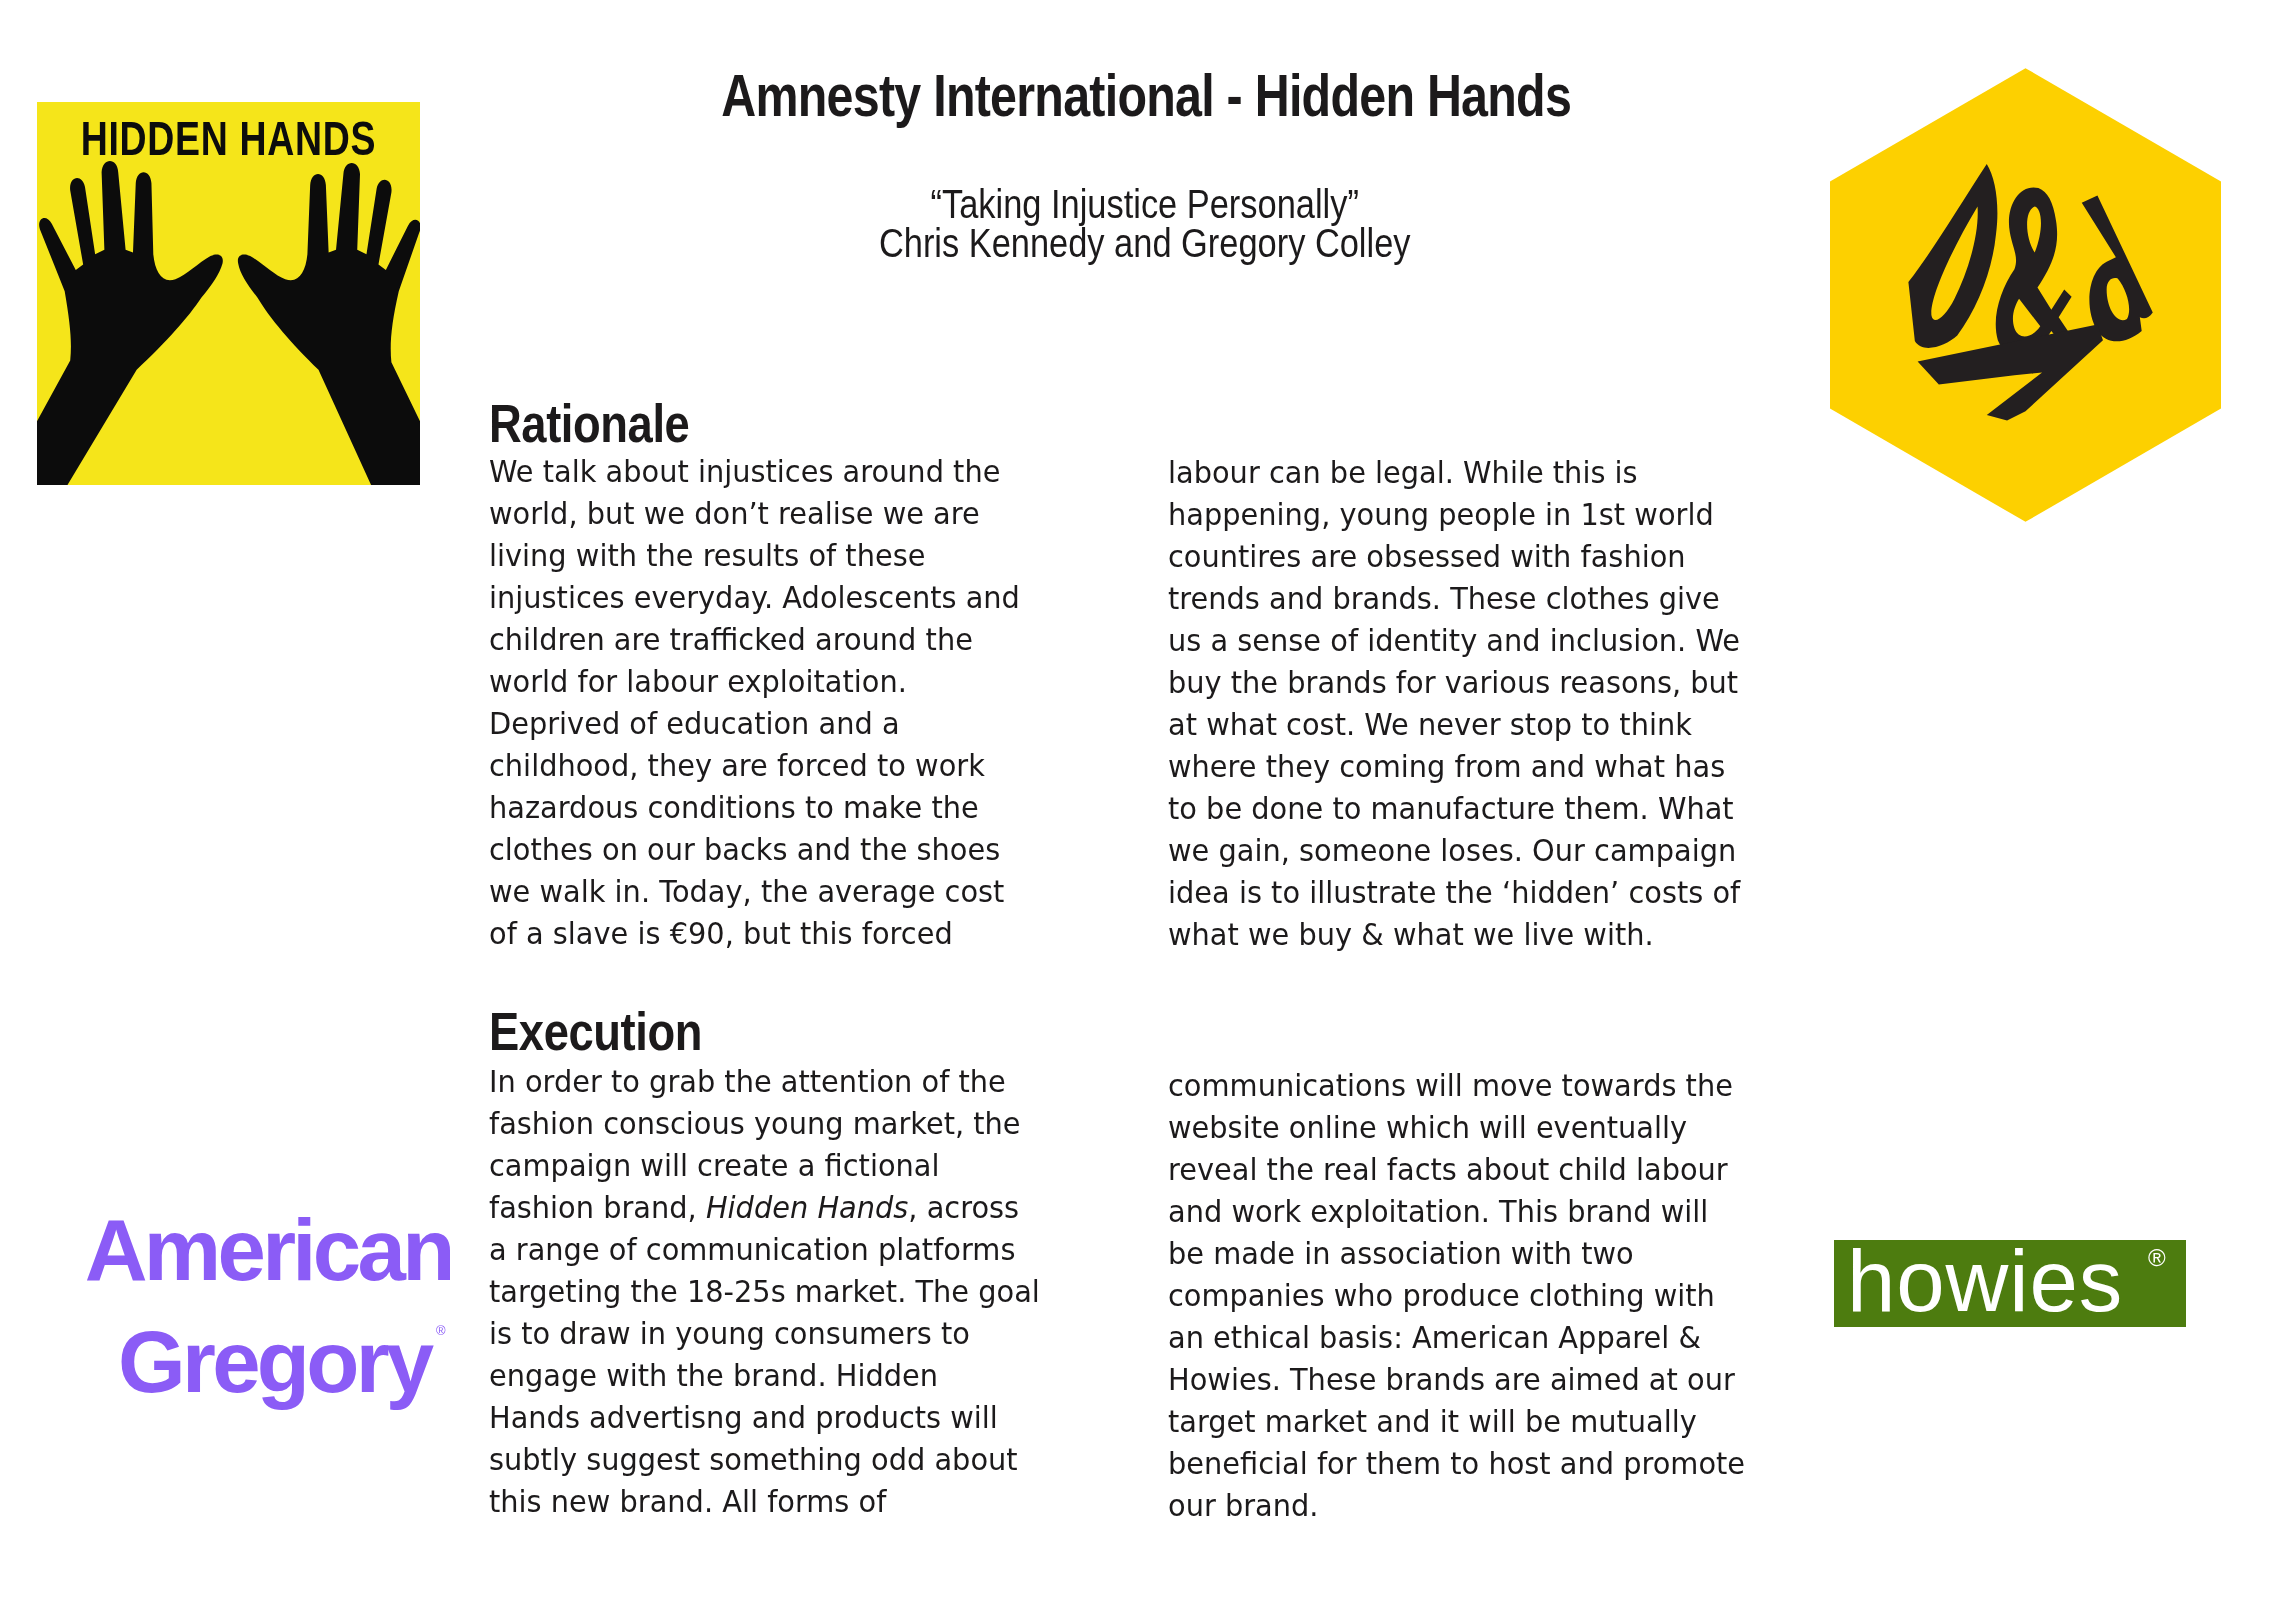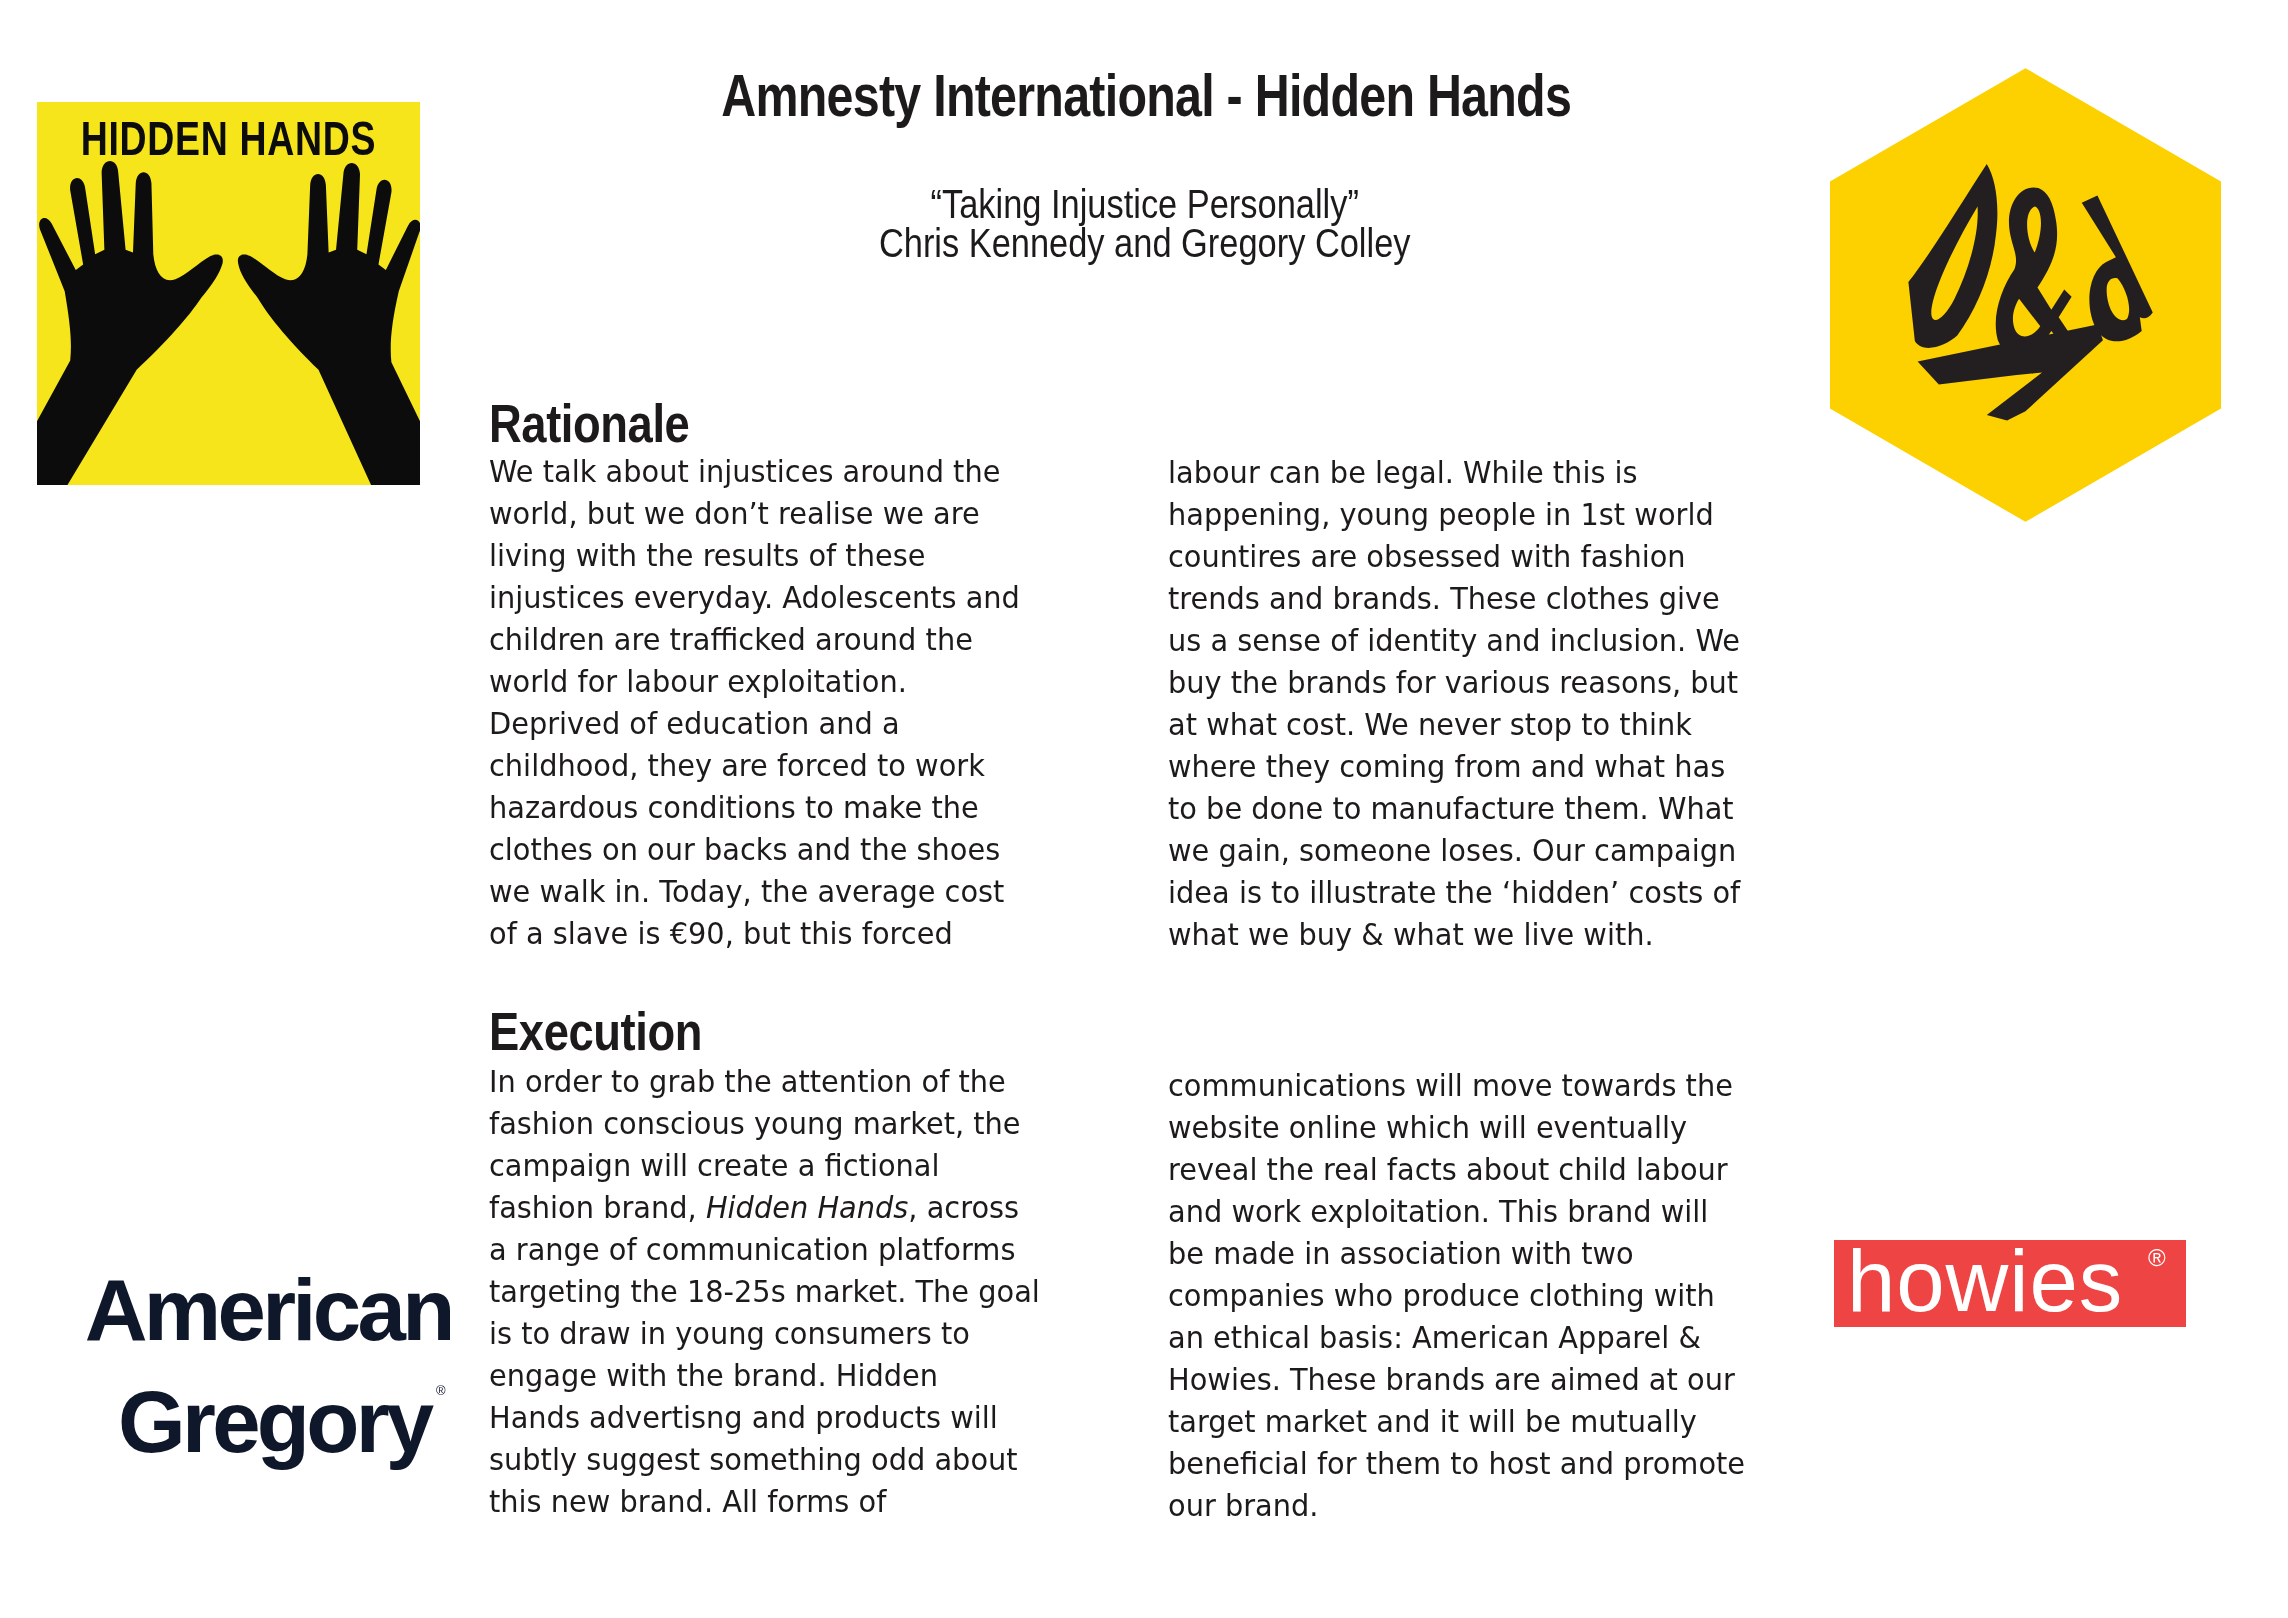--- a/index.html
+++ b/index.html
@@ -112,25 +112,25 @@
     }
 
     .dad-logo {
       position: absolute;
       left: 1830px; top: 68px;
       width: 391px; height: 454px;
     }
 
     .aa-logo {
       position: absolute;
-      left: 81px; top: 1260px;
+      left: 81px; top: 1200px;
       width: 406px; height: 175px;
       font-family: "Liberation Sans", sans-serif;
       font-weight: bold;
-      color: #0f172a;
+      color: #8b5cf6;
     }
     .aa-line1 {
       position: absolute;
       left: 3.7px; top: 3.7px;
       font-size: 87px;
       line-height: 92px;
       letter-spacing: -3.7px;
       white-space: nowrap;
     }
     .aa-line2 {
@@ -146,21 +146,21 @@
       letter-spacing: 0;
       vertical-align: 57px;
       margin-left: 5.5px;
       font-weight: normal;
     }
 
     .howies-logo {
       position: absolute;
       left: 1834px; top: 1240px;
       width: 352px; height: 87px;
-      background: #ef4444;
+      background: #4d7c0f;
       color: #ffffff;
       overflow: hidden;
     }
     .howies-text {
       position: absolute;
       left: 13px; top: -5.5px;
       font-family: "Liberation Sans", sans-serif;
       font-size: 87px;
       line-height: 92px;
       letter-spacing: 0.9px;

